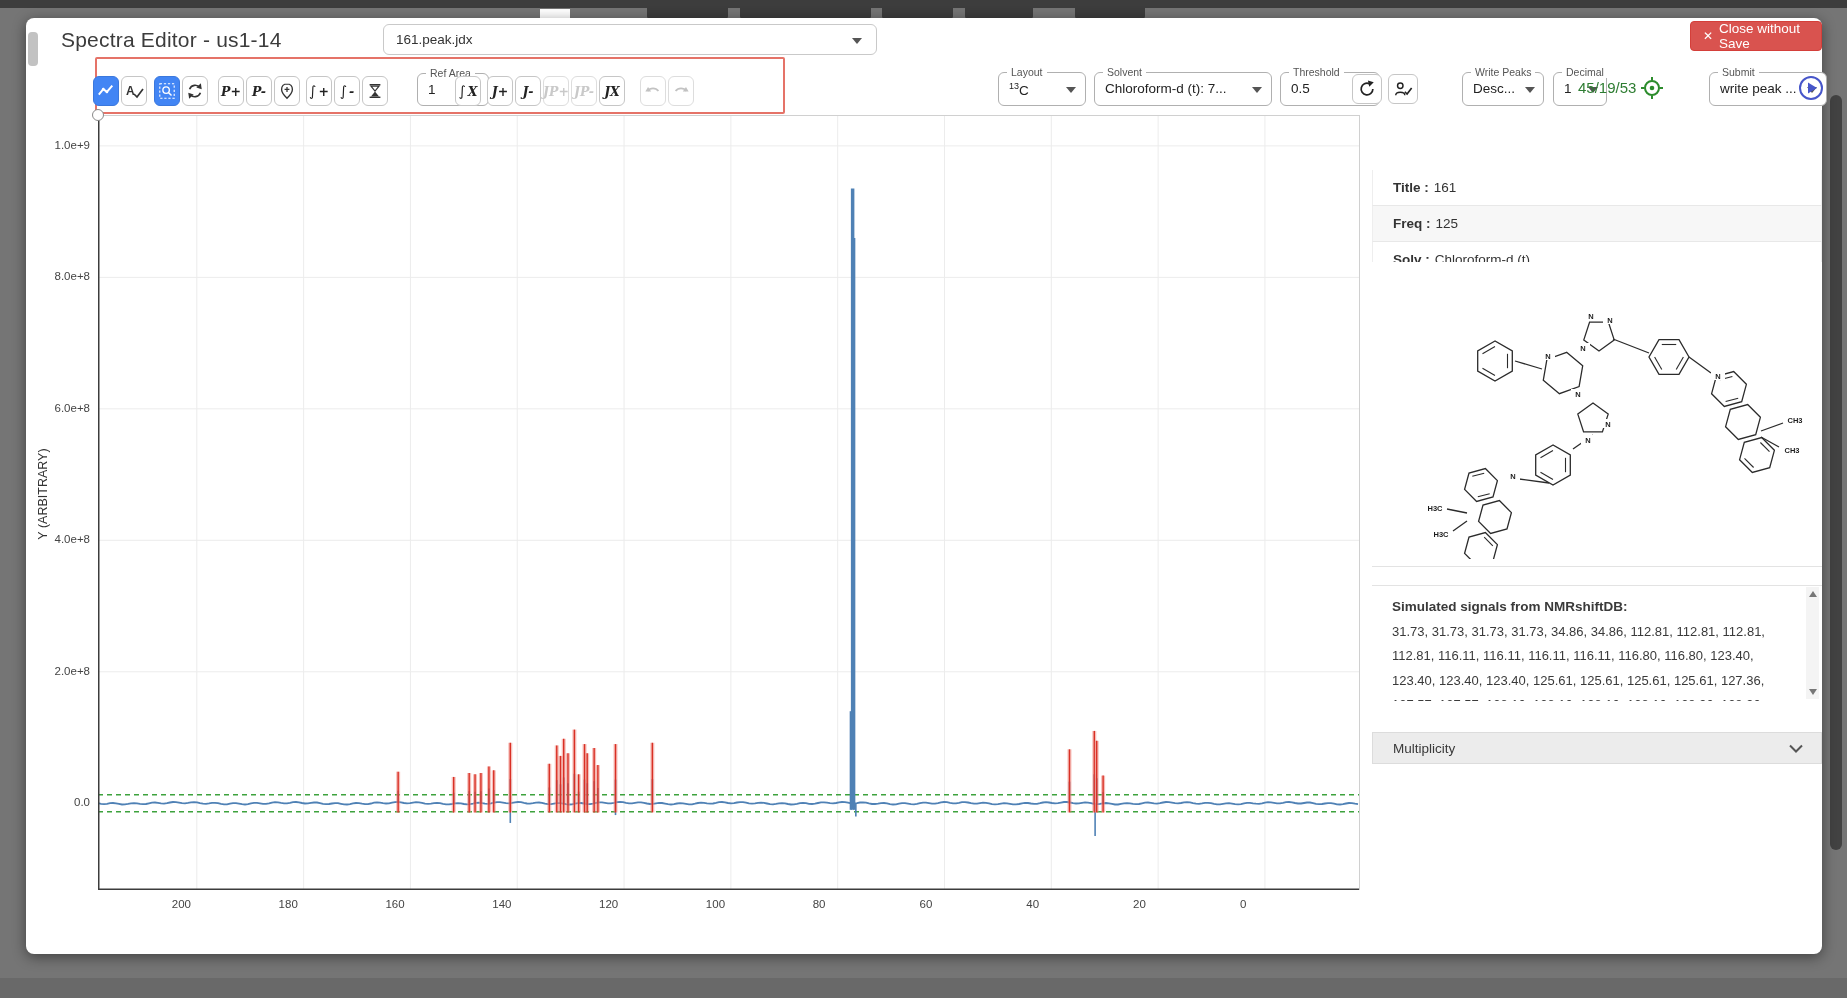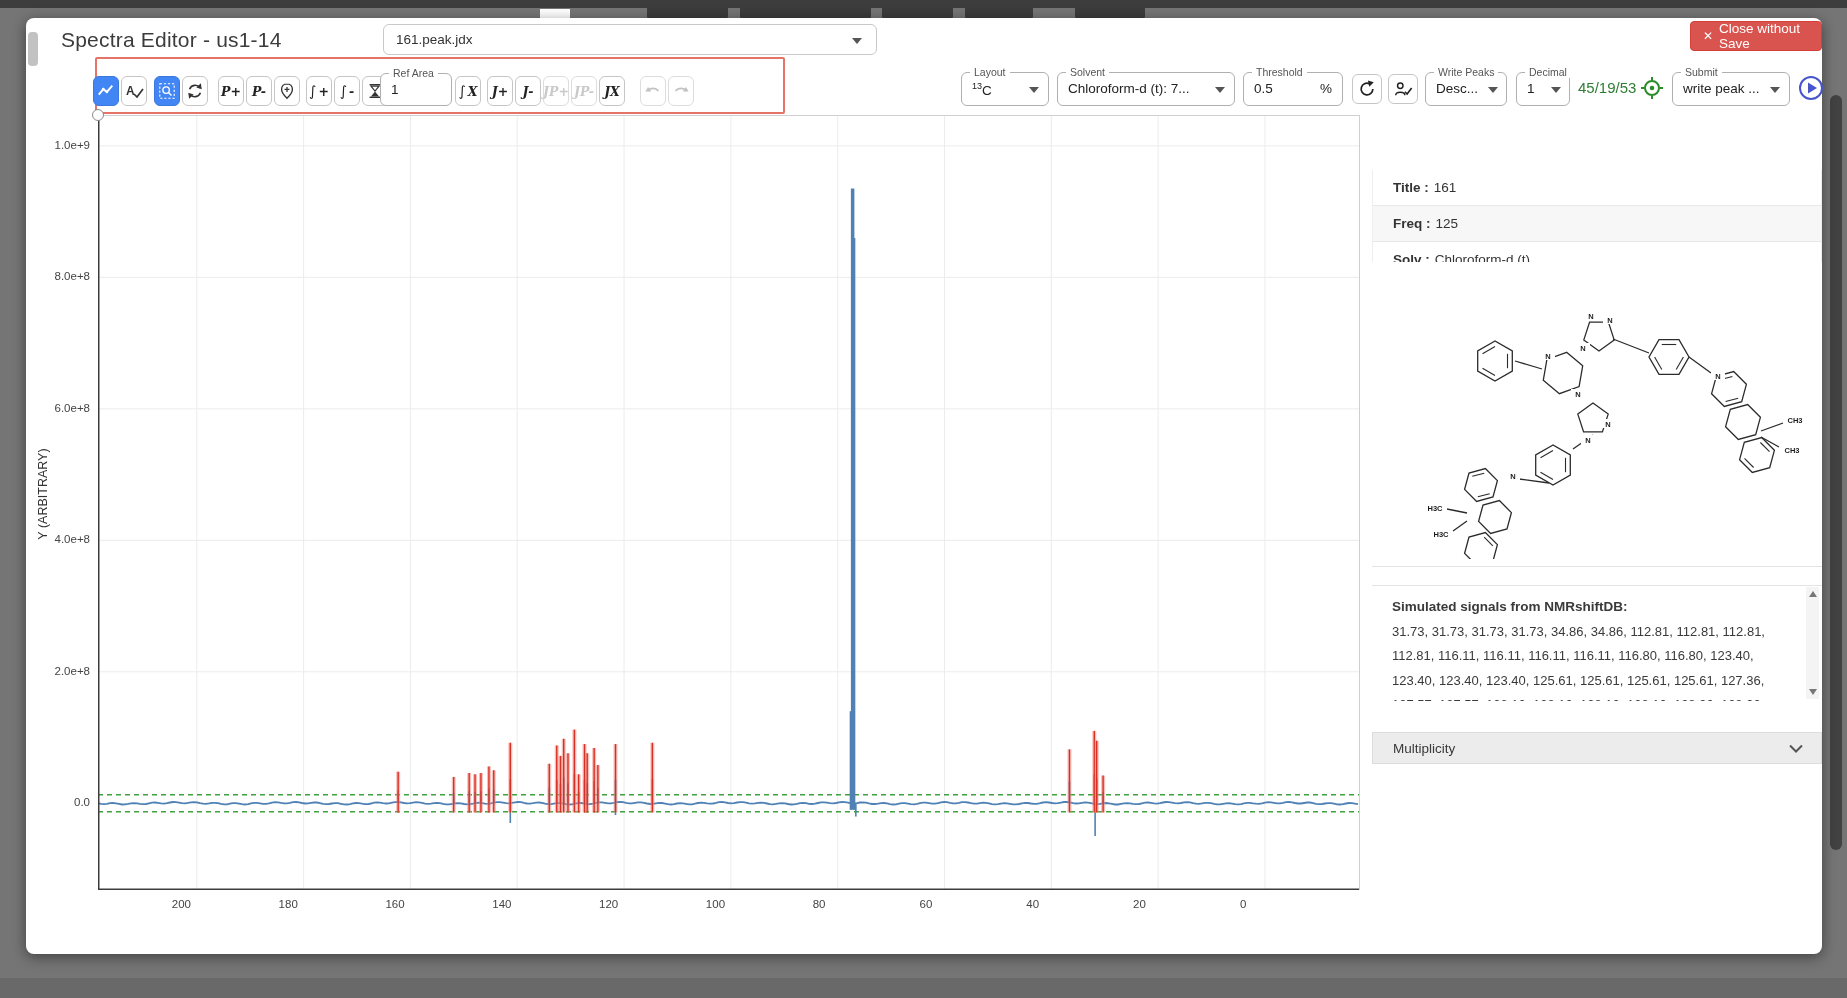--- a/index.html
+++ b/index.html
@@ -28,21 +28,21 @@
   
   .tb-outline { left:69px; top:39px; width:690px; height:57px; border:2px solid #e57368; border-radius:2px; }
   .handle-circle { left:66px; top:91px; width:12px; height:12px; border:1.5px solid #8a8a8a; border-radius:50%; background:#fff; z-index:5; }
   .tbtn { top:58px; width:26px; height:30px; background:#fff; border:1px solid #c6c6c6; border-radius:6px; display:flex; align-items:center; justify-content:center; cursor:pointer; font-size:12.5px; color:#222; }
   .tbtn.blue { background:#4285f4; border-color:#3b78dd; }
   .tbtn.dis { color:#c9c9c9; border-color:#ddd; cursor:default; }
   .tbtn .lbl { font-family:"DejaVu Serif", serif; font-style:italic; font-weight:bold; font-size:12.5px; }
   .tbtn .int { font-family:"DejaVu Sans", sans-serif; font-size:14px; font-style:italic; margin-right:2px; }
   .tbtn.dis .lbl { color:#c9c9c9; }
 
-  .fieldset { border:1px solid #b0b0b0; border-radius:6px; background:#fff; cursor:pointer; }
+  .fieldset { border:1px solid #b0b0b0; border-radius:6px; background:#fff; cursor:pointer;margin-left:37px; }
   .fieldset .legend { position:absolute; top:-7px; left:8px; background:#fff; padding:0 4px; font-size:10.5px; color:#555; white-space:nowrap; }
   .fieldset .fval { position:absolute; left:10px; top:8px; font-size:13.5px; color:#222; white-space:nowrap; }
 
   .ref-fieldset { left:354px; top:55px; width:72px; height:33px; }
 
   
   .ctl { top:54px; height:34px; }
   .ctl .fval { top:8px; }
   .icon-btn { top:56px; width:30px; height:30px; background:#fff; border:1px solid #c6c6c6; border-radius:6px; display:flex; align-items:center; justify-content:center; cursor:pointer; }
   .counter { left:1552px; top:61px; font-size:15px; color:#2e7d32; font-weight:500;text-align:center; }

